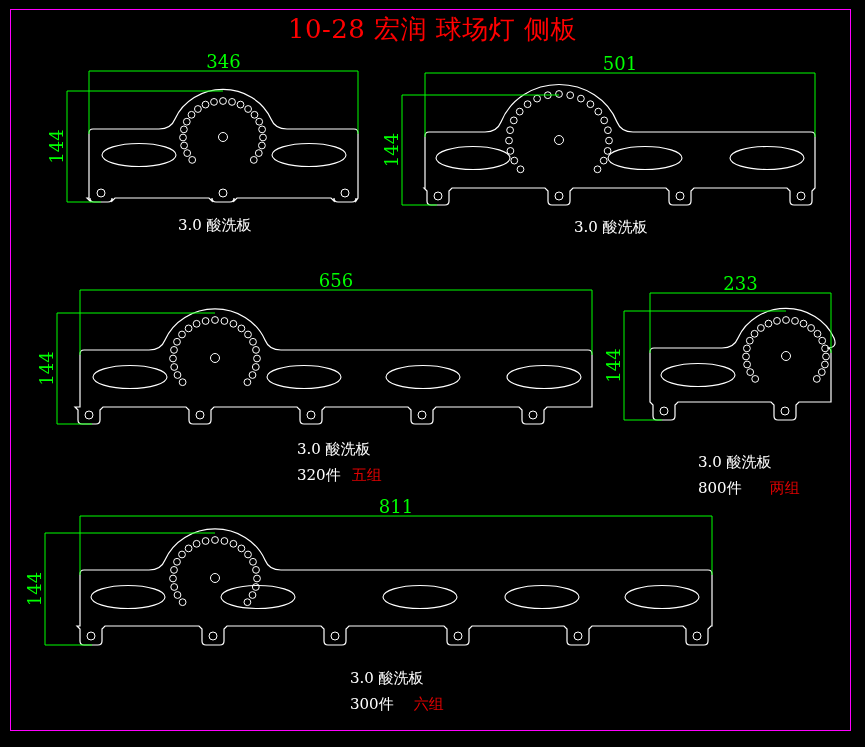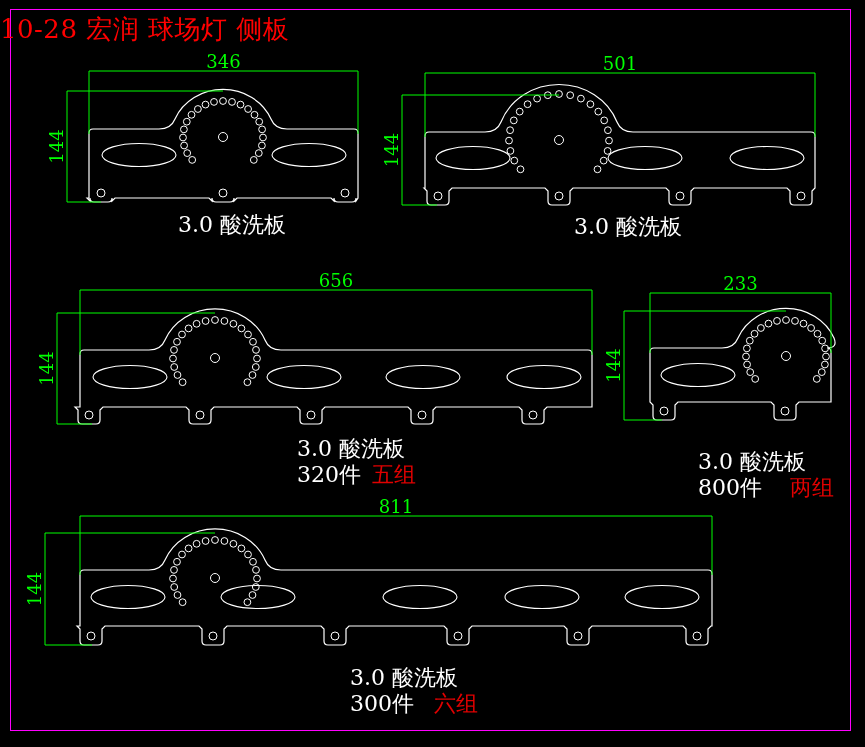--- a/index.html
+++ b/index.html
@@ -1,20 +1,20 @@
 <!DOCTYPE html>
 <html><head>
 <meta charset="utf-8">
 <style>
   html, body { margin:0; padding:0; background:#000; }
   body { width:865px; height:747px; overflow:hidden; position:relative; font-family:"DejaVu Sans", sans-serif; }
   #frame { position:absolute; left:10px; top:9px; width:841px; height:722px; border:1px solid #ff00ff; box-sizing:border-box; }
   svg#cad { position:absolute; left:0; top:0; }
-  .title { position:absolute; left:0; width:865px; top:12px; color:#ff0000; font-family:"DejaVu Serif", serif; font-size:26px; letter-spacing:0.5px; }
-  .label { position:absolute; color:#ffffff; font-family:"DejaVu Serif", serif; font-size:22px; line-height:26px; white-space:nowrap; }
+  .title { position:absolute; left:0; width:865px; top:12px; text-align:center; color:#ff0000; font-family:"DejaVu Serif", serif; font-size:26px; letter-spacing:0.5px; }
+  .label { position:absolute; color:#ffffff; font-family:"DejaVu Serif", serif; font-size:15px; line-height:26px; white-space:nowrap; }
   .label .grp { color:#e00000; margin-left:8px; }
   .dim-text { fill:#00ff00; font-family:"DejaVu Serif", serif; font-size:18px; }
 </style>
 </head>
 <body>
 
 <div id="frame"></div>
 
 <div class="title">10-28 宏润 球场灯 侧板</div>
 

